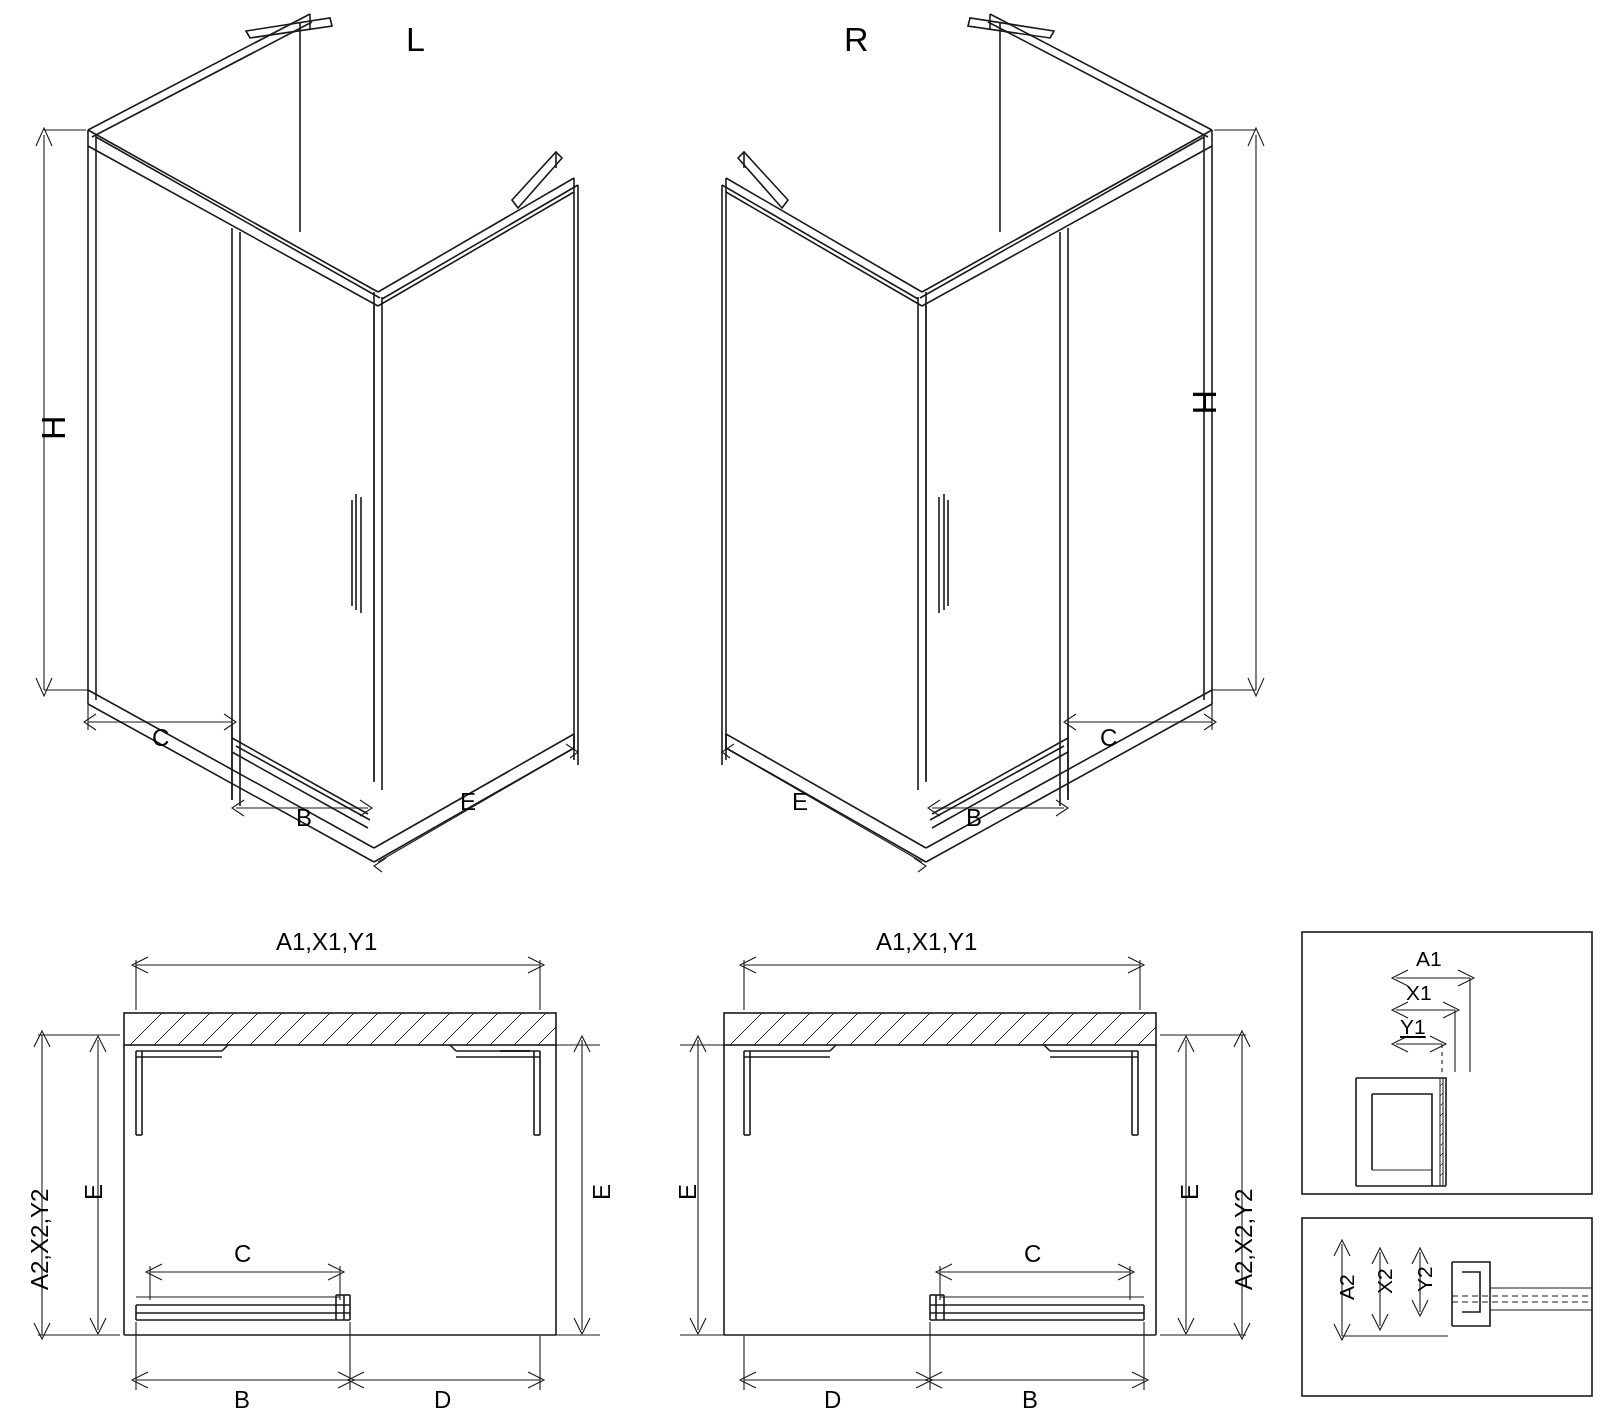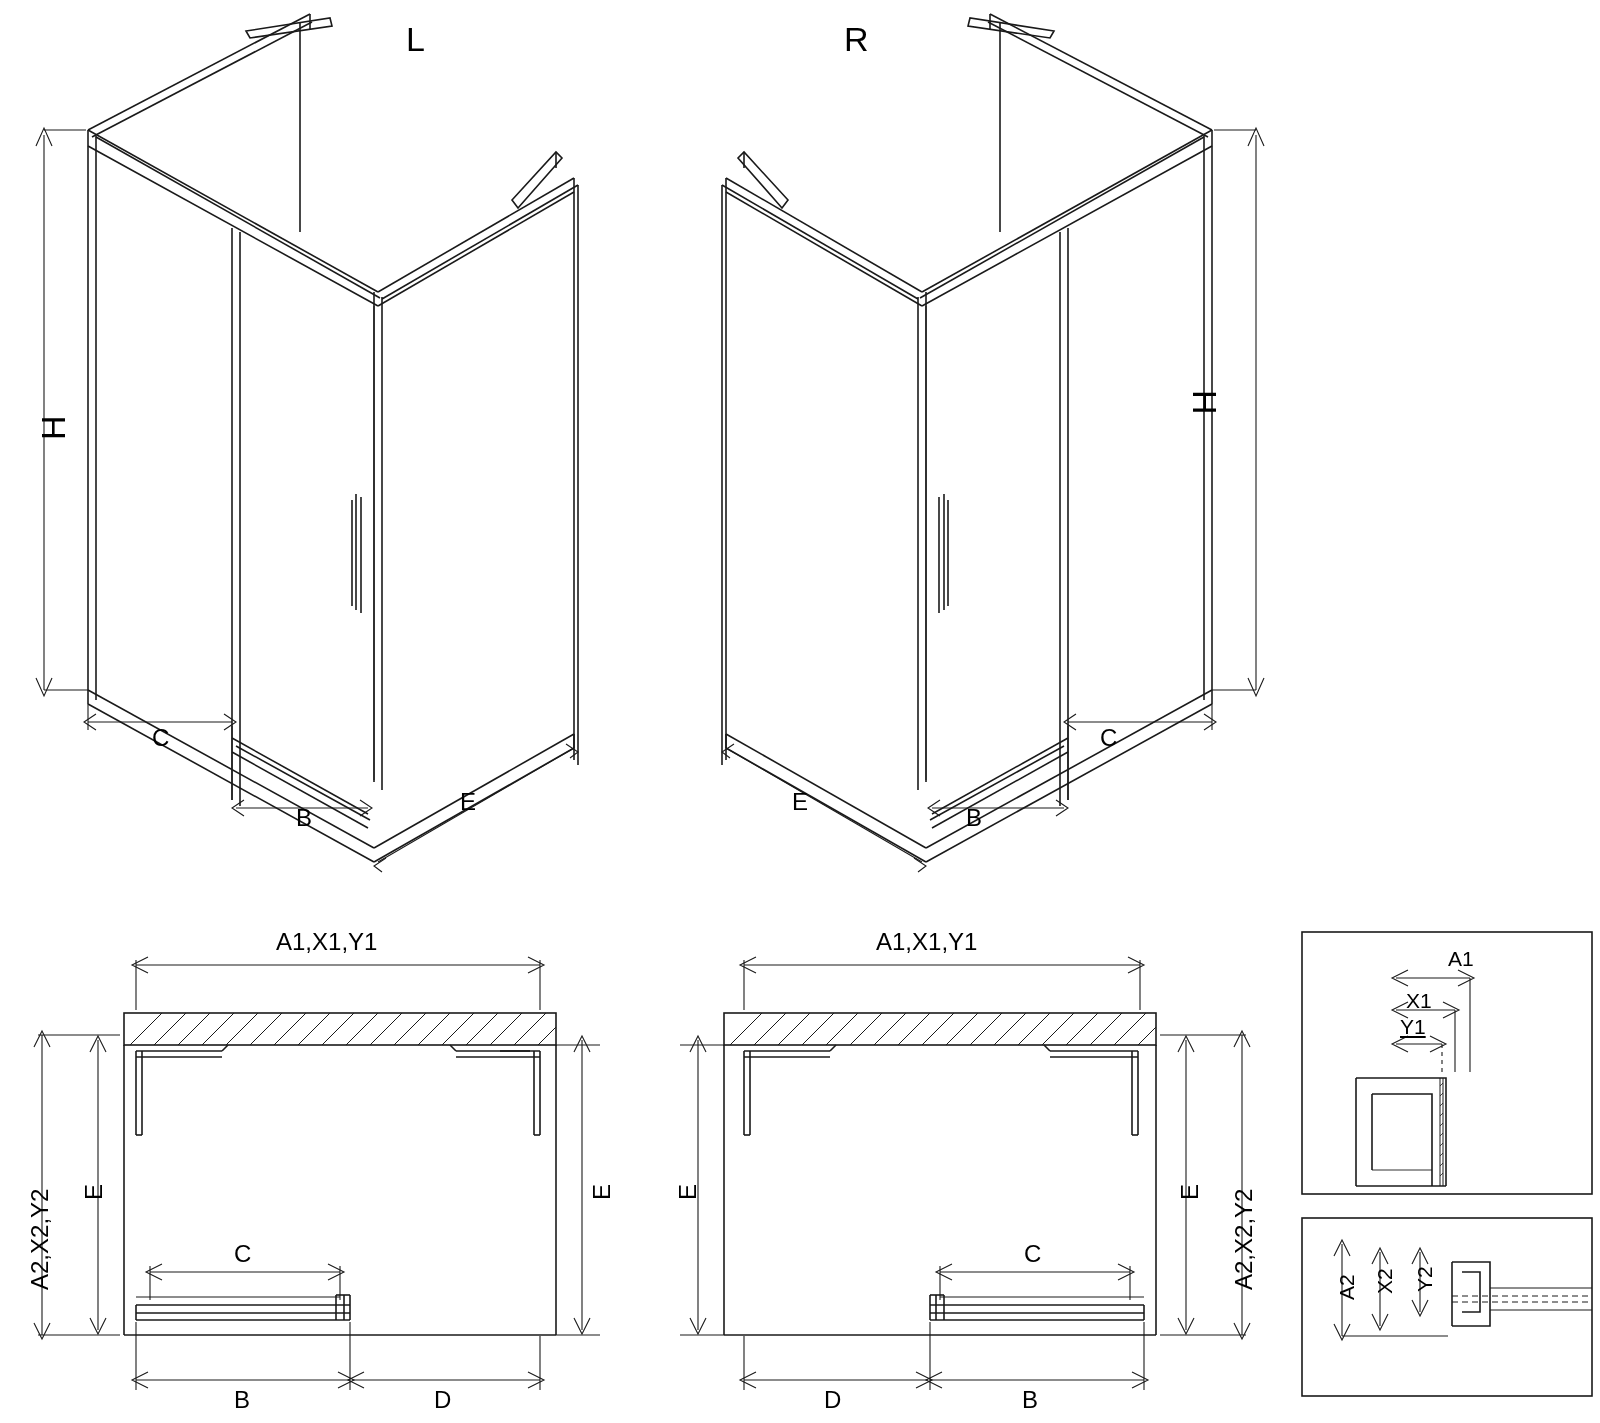--- a/index.html
+++ b/index.html
@@ -463,21 +463,21 @@
   <div class="lbl mid" style="left:434px; top:1388px;">D</div>
 
   <div class="lbl mid" style="left:876px; top:930px;">A1,X1,Y1</div>
   <div class="lbl mid rot90" style="left:1232px; top:1290px;">A2,X2,Y2</div>
   <div class="lbl mid rot90" style="left:676px; top:1200px;">E</div>
   <div class="lbl mid rot90" style="left:1178px; top:1200px;">E</div>
   <div class="lbl mid" style="left:1024px; top:1242px;">C</div>
   <div class="lbl mid" style="left:1022px; top:1388px;">B</div>
   <div class="lbl mid" style="left:824px; top:1388px;">D</div>
 
-  <div class="lbl sm" style="left:1448px; top:948px;">A1</div>
-  <div class="lbl sm" style="left:1406px; top:982px;margin-top:8px;">X1</div>
+  <div class="lbl sm" style="left:1416px; top:948px;">A1</div>
+  <div class="lbl sm" style="left:1406px; top:982px;">X1</div>
   <div class="lbl sm" style="left:1400px; top:1016px;text-decoration:underline;">Y1</div>
 
   <div class="lbl sm rot90" style="left:1336px; top:1300px;">A2</div>
   <div class="lbl sm rot90" style="left:1374px; top:1294px;">X2</div>
   <div class="lbl sm rot90" style="left:1414px; top:1292px;">Y2</div>
 
 </div>
 
 </body></html>

